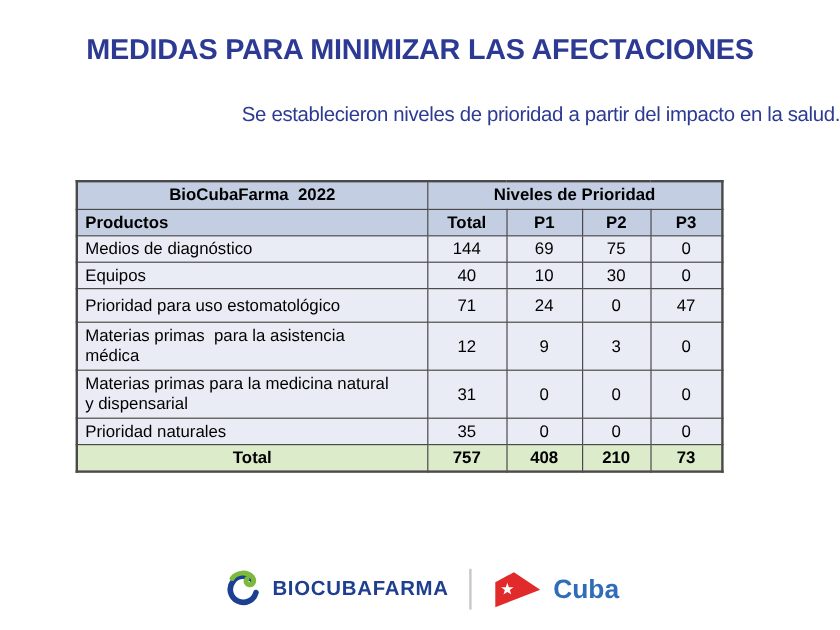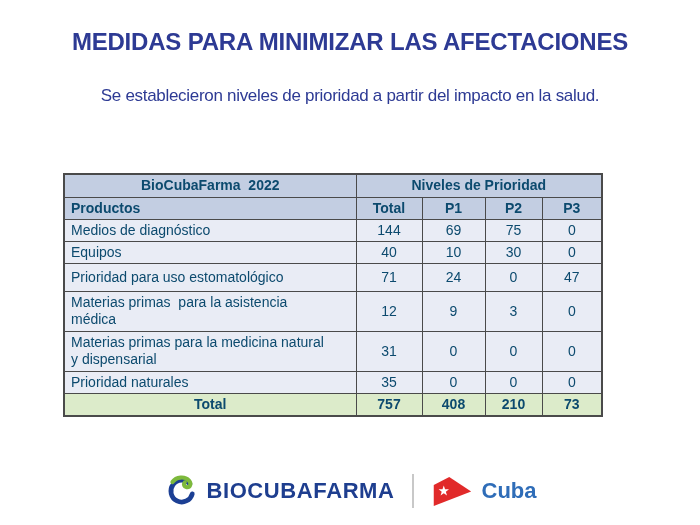--- a/index.html
+++ b/index.html
@@ -11,31 +11,30 @@
   html,body{margin:0;padding:0;}
   body{font-family:"Liberation Sans", sans-serif; background:#ffffff;}
   .slide{position:relative; width:700px; height:525px; background:#ffffff; overflow:hidden;}
 
   .title{
     position:absolute; top:28px; left:0; right:0; text-align:center;
     font-size:24px; font-weight:700; letter-spacing:-0.2px;
     color:var(--title-blue,#2d3a94);
   }
   .subtitle{
-    position:absolute; top:86px; left:0; right:0; text-align:center;
+    position:absolute; top:86px; left:0; right:0; text-align:right;
     font-size:17px; font-weight:400; letter-spacing:-0.3px;
     color:var(--title-blue,#2d3a94);
   }
 
   table.data-table{
     position:absolute; left:63px; top:150px; width:538px;
     border-collapse:collapse; table-layout:fixed;
-    font-size:14px; color:#0c4a6e;
+    font-size:14px; color:#000000;
     border:2px solid var(--table-border,#4a4a4a);
-    margin-top:23px;
   }
   .data-table th, .data-table td{
     border:1px solid var(--table-border,#4a4a4a);
     padding:1px 6px; line-height:1.2; vertical-align:middle;
   }
   .data-table thead th{
     background:var(--header-bg,#c3cee2); font-weight:700; text-align:center;
   }
   .data-table thead th.col-products{text-align:left;}
   .data-table tbody td{background:var(--row-bg,#e9ecf5);}
@@ -48,21 +47,21 @@
   .ws-pre{white-space:pre;}
   tr.r-h1{height:23px;} tr.r-h2{height:22px;padding-left:42px;} tr.r-std{height:22px;}
   tr.r-tall1{height:28px;} tr.r-tall2{height:40px;} tr.r-total{height:23px;}
 
   .footer{
     position:absolute; left:0; right:0; top:468px; height:46px;
     display:flex; justify-content:center; align-items:center; gap:9px;
   }
   .bcf-logo svg{display:block;}
   .bcf-text{
-    font-size:22px; font-weight:700; letter-spacing:0.6px;
+    font-size:17px; font-weight:700; letter-spacing:0.6px;
     color:var(--brand-navy,#1e3e8f);
   }
   .v-divider{
     width:2px; height:34px; background:var(--divider-gray,#c8c8c8);
     margin:0 8px;
   }
   .cuba-flag svg{display:block;}
   .cuba-text{
     font-size:22px; font-weight:700;
     color:var(--cuba-blue,#2f6db8);

